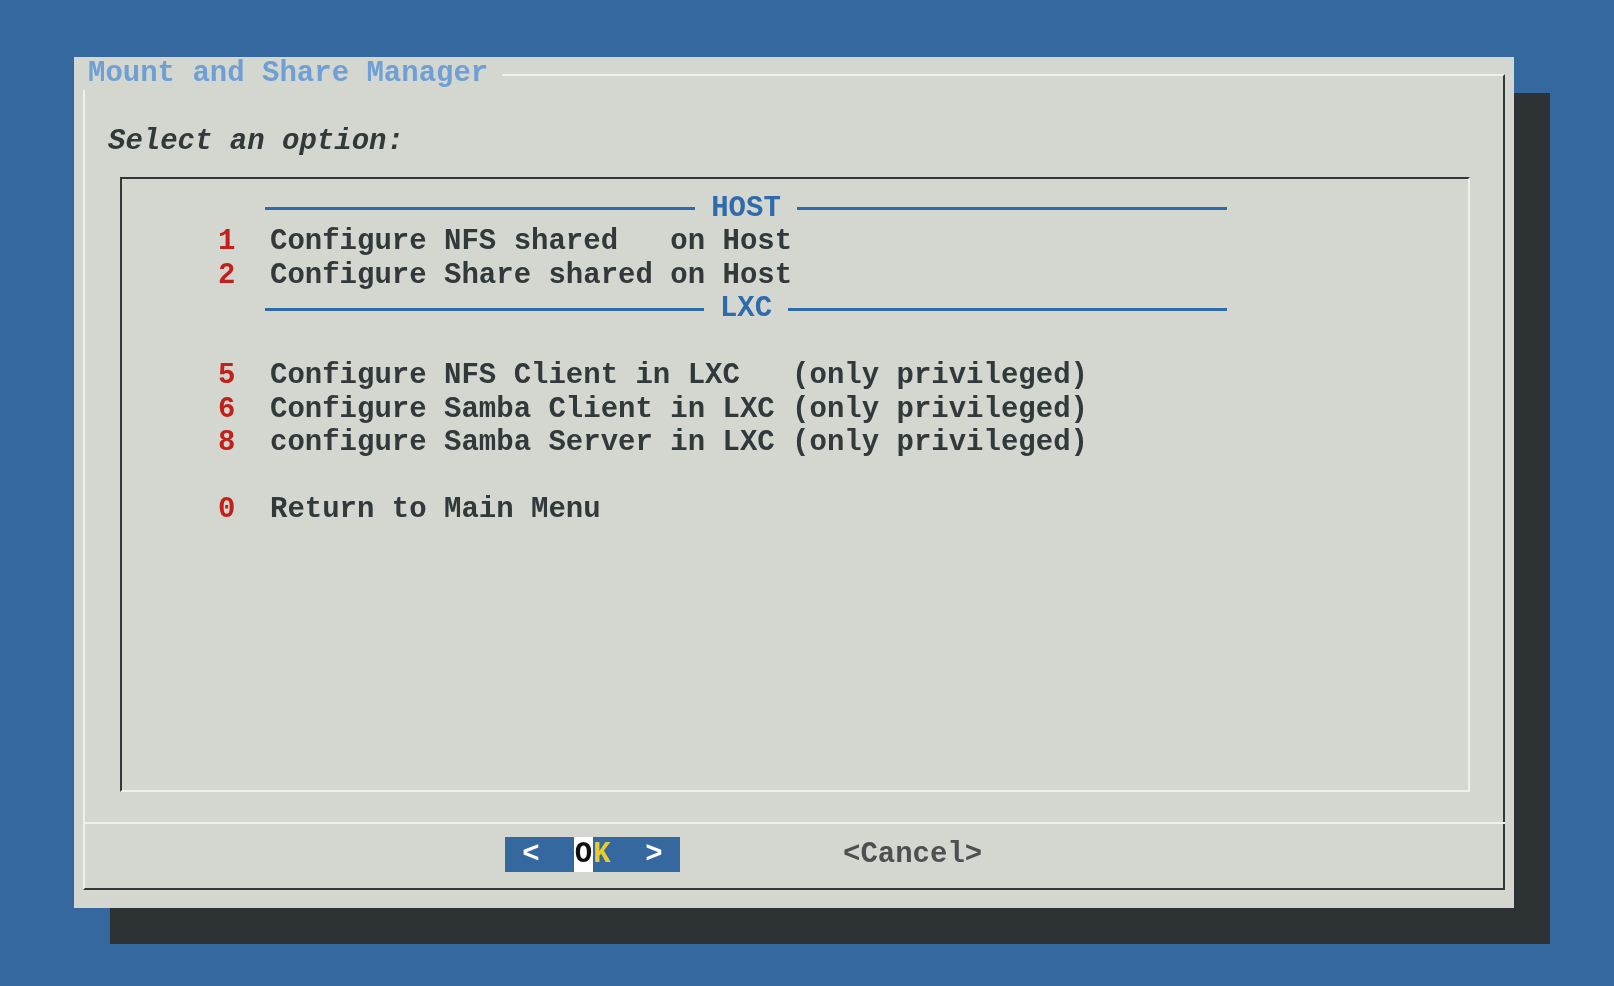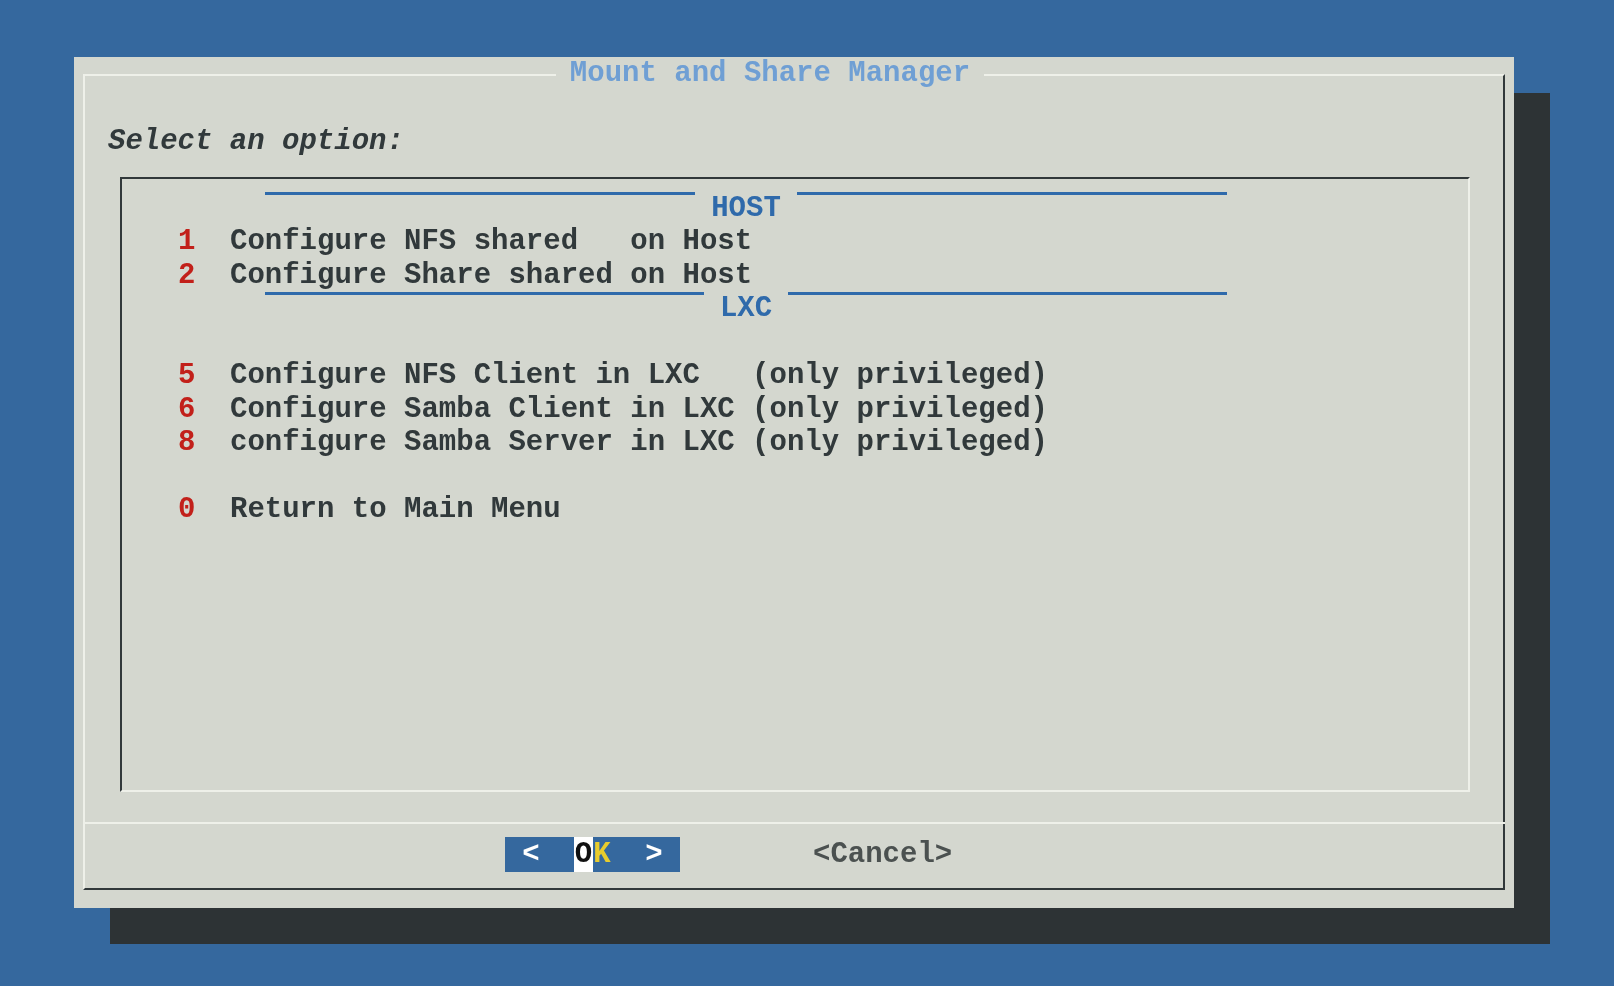--- a/index.html
+++ b/index.html
@@ -23,54 +23,54 @@
   .dialog{position:absolute;left:74px;top:57px;width:1440px;height:851px;background:var(--dialog);}
   .outer-box{
     position:absolute;left:9px;top:17px;width:1422px;height:816px;
     border-top:2px solid var(--border-light);
     border-left:2px solid var(--border-light);
     border-right:2px solid var(--border-dark);
     border-bottom:2px solid var(--border-dark);
   }
   .dialog-title{
     position:absolute;left:0;right:48px;top:1px;height:32px;
-    text-align:center;line-height:32px;color:var(--title);z-index:3;
+    line-height:32px;color:var(--title);z-index:3;
   }
   .dialog-title span{background:var(--dialog);padding:0 14px;}
   .prompt{position:absolute;left:34px;top:68px;height:33px;line-height:33px;white-space:pre;font-style:italic;}
   .menu-box{
     position:absolute;left:46px;top:120px;width:1350px;height:615px;
     border-top:2px solid var(--border-dark);
     border-left:2px solid var(--border-dark);
     border-right:2px solid var(--border-light);
     border-bottom:2px solid var(--border-light);
     padding-top:13px;
     overflow:hidden;
   }
-  .menu-row{height:33.45px;line-height:33.45px;padding-left:56px;white-space:pre;}
+  .menu-row{height:33.45px;line-height:33.45px;padding-left:96px;white-space:pre;}
   .menu-row .key{display:inline-block;width:52px;color:var(--hotkey);}
   .menu-row .item-text{color:var(--text);}
   .menu-row.sep{display:flex;align-items:center;padding-left:143px;}
-  .sep-inner{display:flex;width:962px;}
+  .sep-inner{display:flex;align-items:center;width:962px;}
   .sep-line{flex:1;border-top:3px solid var(--section);}
   .sep-label{padding:0 16px;color:var(--section);}
   .btn-separator{position:absolute;left:9px;top:765px;width:1422px;height:2px;background:var(--border-light);}
   .btn-row{position:absolute;left:0;top:780px;width:1440px;height:35px;}
   .ok-btn{
     position:absolute;left:431px;top:0;height:35px;
     display:flex;align-items:center;
     background:var(--ok-bg);color:var(--ok-text);
     line-height:35px;white-space:pre;cursor:default;
   }
   .ok-btn .pad{display:inline-block;width:17px;}
   .ok-btn .glyph{display:inline-block;width:18px;text-align:center;}
   .ok-btn .cursor{display:inline-block;width:19px;text-align:center;background:var(--cursor-bg);color:var(--cursor-text);height:35px;}
   .ok-btn .hot{display:inline-block;width:18px;text-align:center;color:var(--ok-hotkey);}
   .cancel-btn{
-    position:absolute;left:739px;top:0;height:35px;line-height:35px;
+    position:absolute;left:769px;top:0;height:35px;line-height:35px;
     color:var(--cancel-text);white-space:pre;cursor:default;
   }
 </style>
 </head>
 <body>
 
 <div class="screen">
   <div class="shadow"></div>
 
   <div class="dialog">

